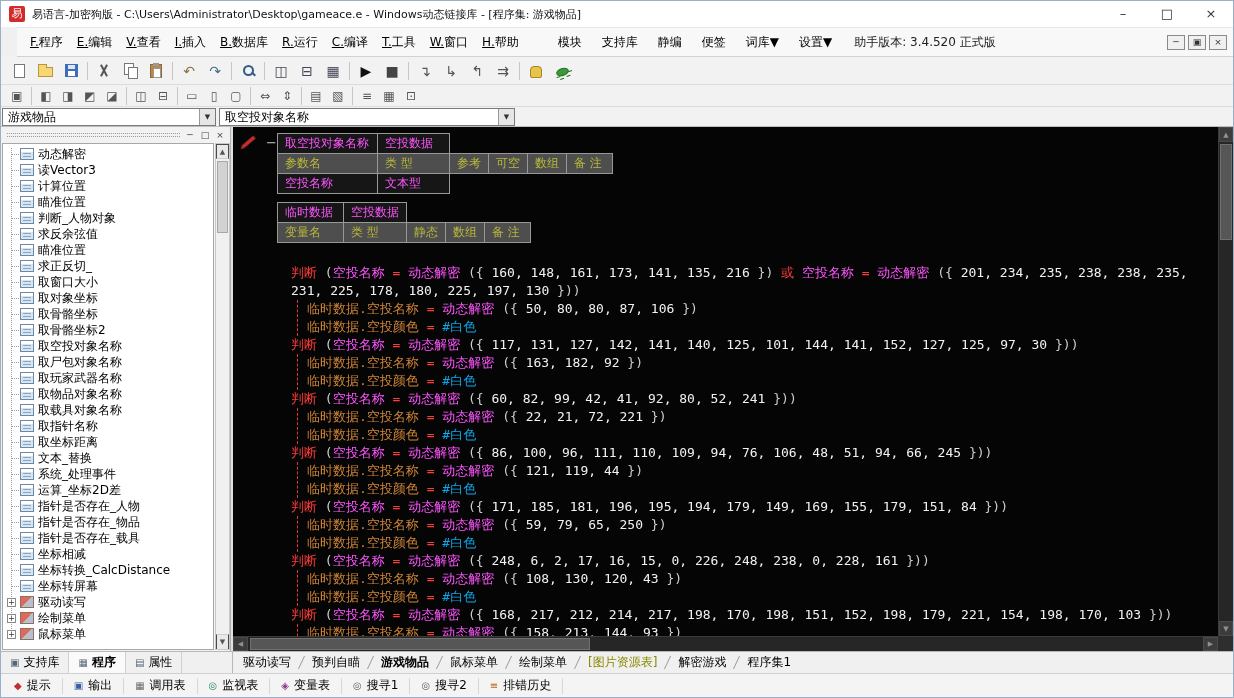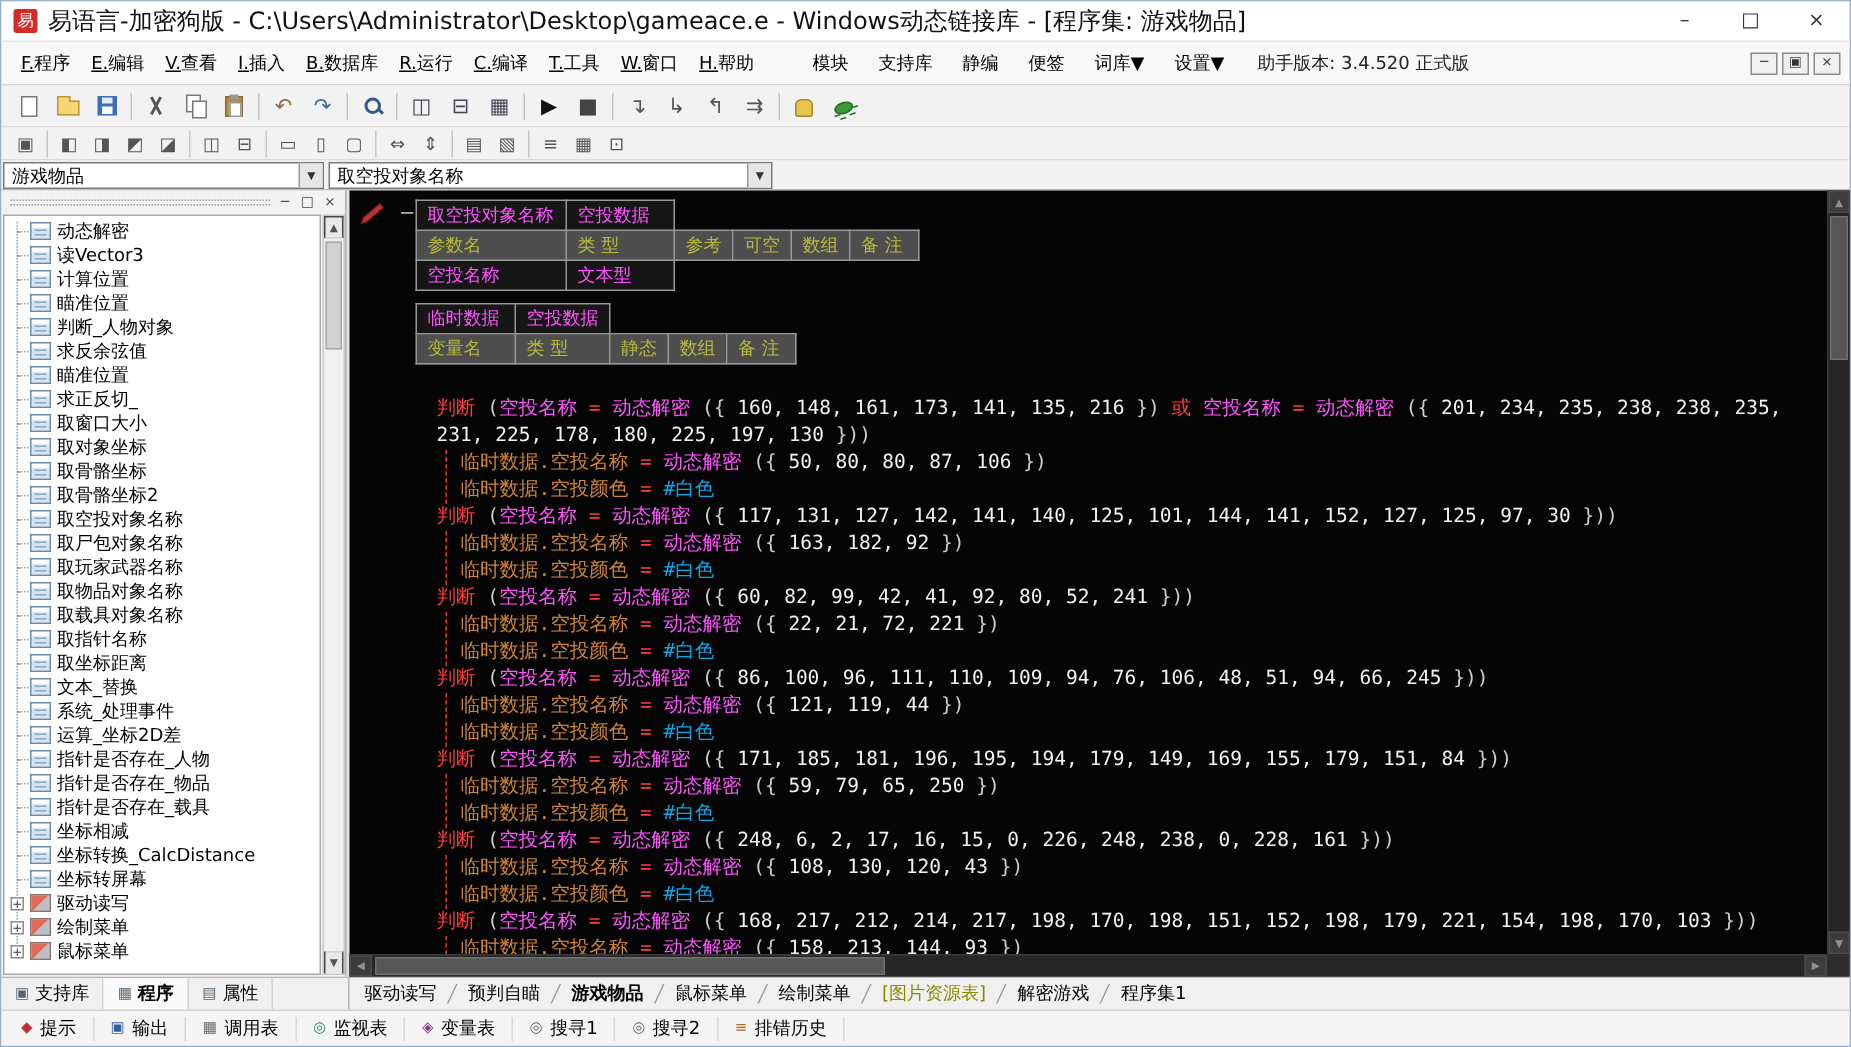--- a/index.html
+++ b/index.html
@@ -3,26 +3,26 @@
 <meta charset="utf-8">
 <style>
 *{margin:0;padding:0;box-sizing:border-box;}
 html,body{width:1234px;height:698px;overflow:hidden;}
 body{font-family:"DejaVu Sans","Liberation Sans",sans-serif;font-size:12px;color:#000;background:#e8e8e8;}
 .window{width:1234px;height:698px;border:1px solid #9ab0c8;display:flex;flex-direction:column;background:#f0f0f0;}
 
 
 .titlebar{height:26px;background:#fff;display:flex;align-items:center;flex:0 0 auto;}
 .app-logo{width:16px;height:16px;margin:0 7px 0 8px;background:#d42a2a;color:#fff;font-size:11px;line-height:16px;text-align:center;border-radius:2px;flex:0 0 auto;}
-.title-text{flex:1;font-size:16px;color:#111;white-space:nowrap;overflow:hidden;}
+.title-text{flex:1;font-size:11px;color:#111;white-space:nowrap;overflow:hidden;}
 .winbtns{display:flex;height:100%;flex:0 0 auto;}
 .wbtn{width:44px;text-align:center;line-height:26px;font-size:13px;color:#333;}
 
 
-.menubar{height:30px;background:#f8f8f8;border-top:1px solid #e6e6e6;border-bottom:1px solid #d2d2d2;display:flex;align-items:center;padding:0 6px;flex:0 0 auto;white-space:nowrap;}
+.menubar{height:30px;background:#f8f8f8;border-top:1px solid #e6e6e6;border-bottom:1px solid #d2d2d2;display:flex;align-items:center;padding:0 6px;flex:0 0 auto;white-space:nowrap;margin-left:16px;}
 #menu-main,#menu-plugins{display:flex;align-items:center;}
 #menu-plugins{margin-left:22px;}
 .menu-item{padding:4px 7px;}
 .menu-item::first-letter{text-decoration:underline;}
 .plugin-menu{padding:4px 10px;}
 .version-label{margin:0 12px;color:#222;}
 .mdi-btns{margin-left:auto;display:flex;gap:3px;}
 .mdi-btn{width:18px;height:15px;border:1px solid #8a8a8a;background:#f0f0f0;font-size:9px;line-height:13px;text-align:center;color:#333;}
 
 

